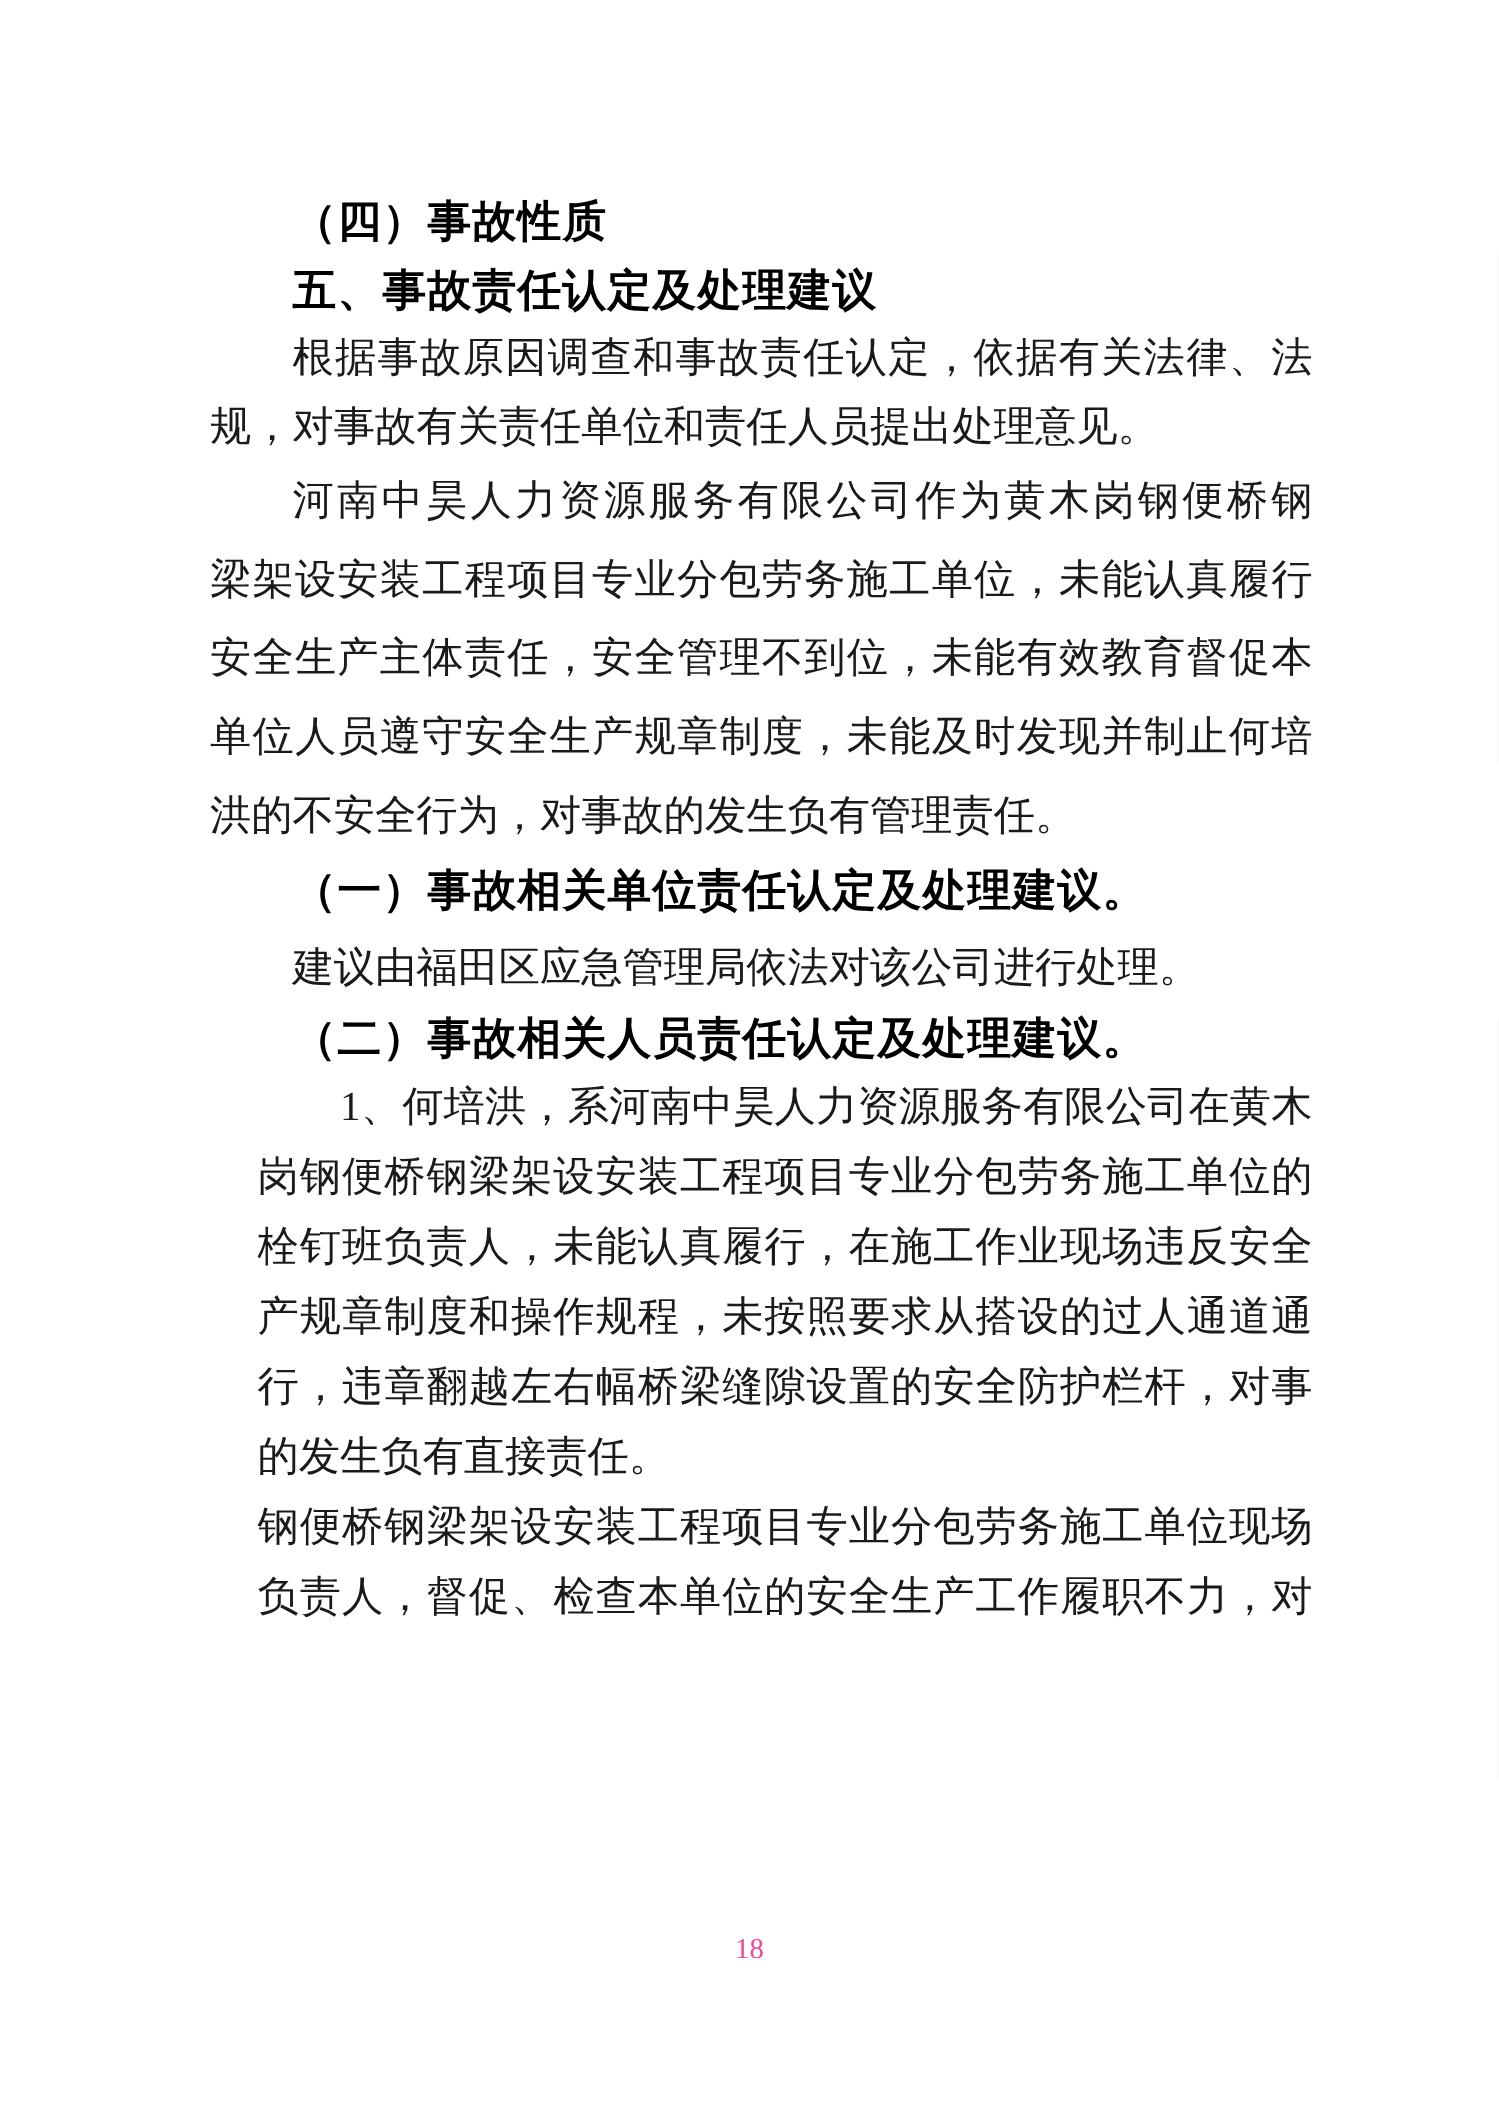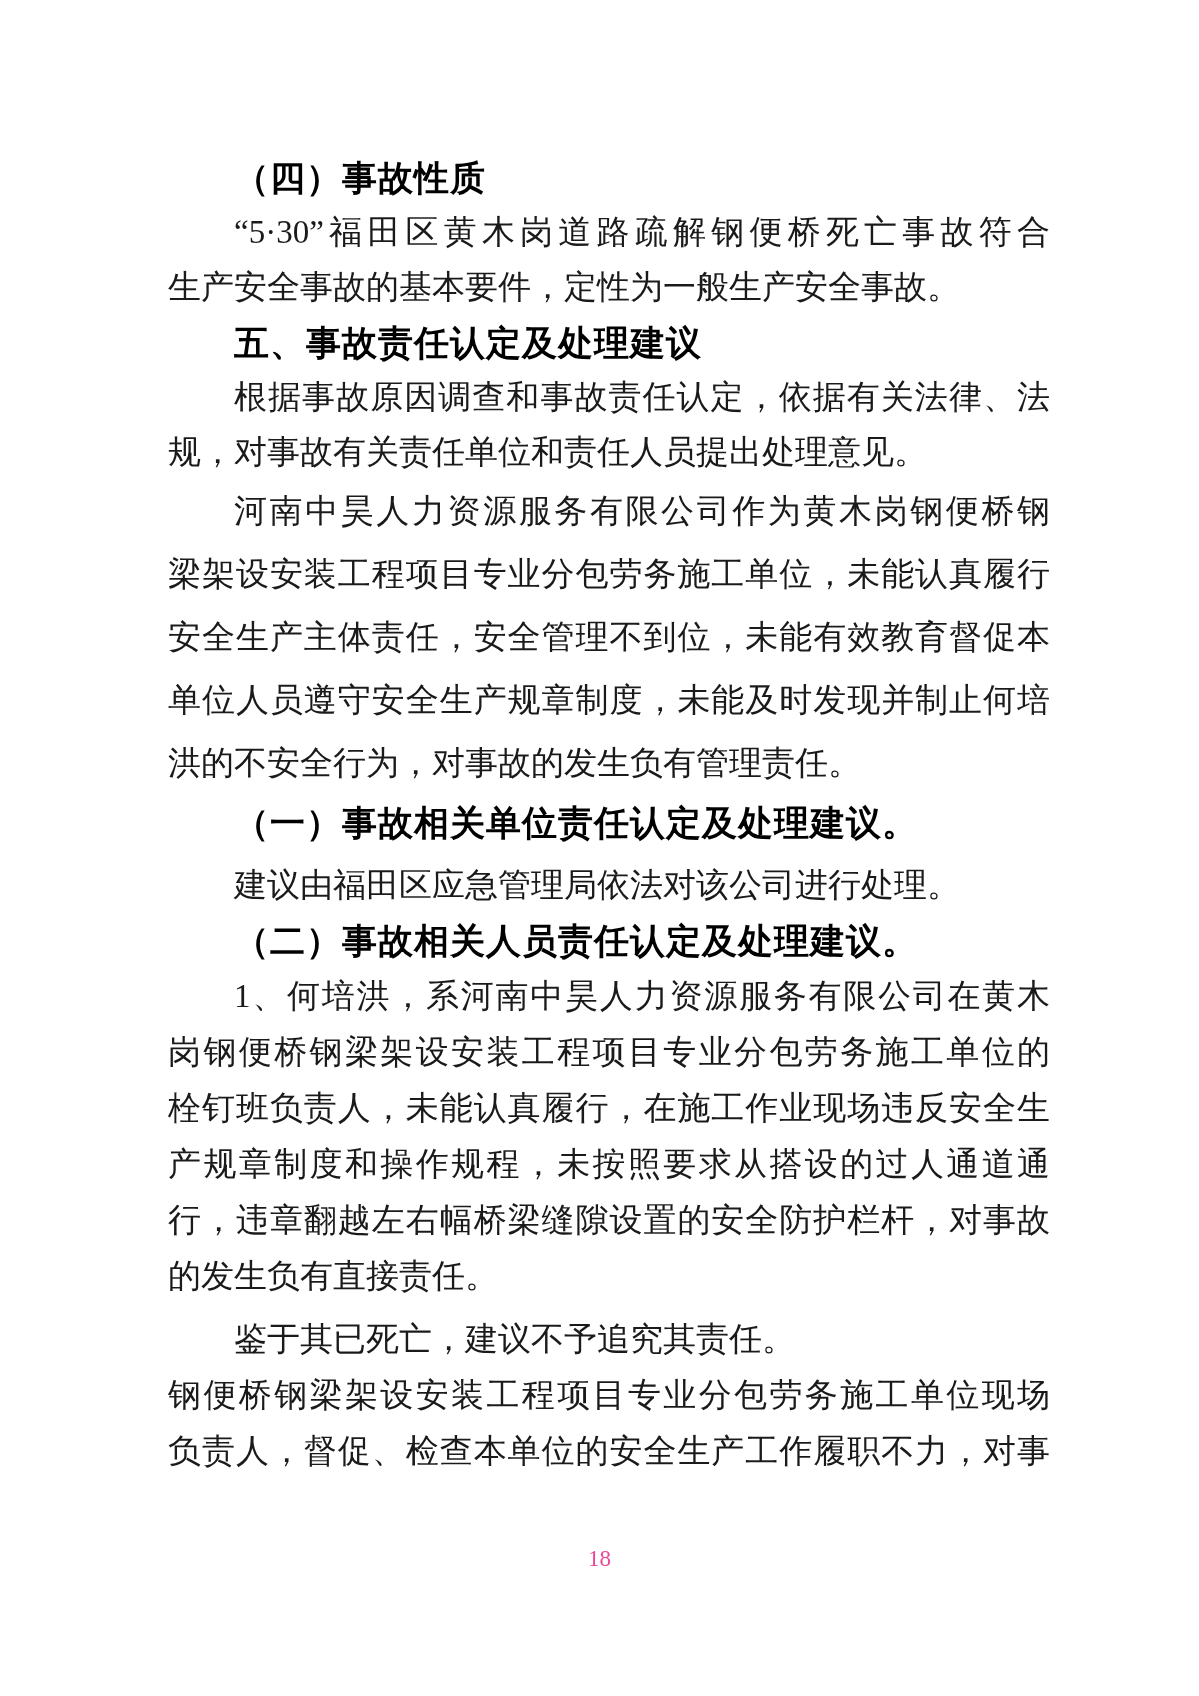--- a/index.html
+++ b/index.html
@@ -25,21 +25,21 @@
   }
   .block { margin: 0; padding: 0; }
   .line {
     font-size: 33px;
     line-height: 55px;
     height: 55px;
     overflow: hidden;
   }
   
   .block.sp-wide .line { line-height: 63px; height: 63px; }
-  .block.sp-mid  .line { line-height: 56px; height: 56px; }
+  .block.sp-mid  .line { line-height: 56px; height: 56px; margin-left: 38px; }
   .block.gap-before { margin-top: 8px; }
   .line.indent { text-indent: 66px; }
   .line.full {
     text-align: justify;
     text-align-last: justify;
   }
   .block.heading .line {
     font-family: "Liberation Sans", "DejaVu Sans", sans-serif;
     font-weight: 700;
     font-size: 35px;
@@ -59,24 +59,20 @@
   }
 </style>
 </head>
 <body>
 
 <div class="page">
   <div class="content">
       <div class="block heading">
         <div class="line indent">（四）事故性质</div>
       </div>
-      <div class="block">
-        <div class="line full indent">“5·30”福田区黄木岗道路疏解钢便桥死亡事故符合</div>
-        <div class="line">生产安全事故的基本要件，定性为一般生产安全事故。</div>
-      </div>
       <div class="block heading">
         <div class="line indent">五、事故责任认定及处理建议</div>
       </div>
       <div class="block">
         <div class="line full indent">根据事故原因调查和事故责任认定，依据有关法律、法</div>
         <div class="line">规，对事故有关责任单位和责任人员提出处理意见。</div>
       </div>
       <div class="block sp-wide">
         <div class="line full indent">河南中昊人力资源服务有限公司作为黄木岗钢便桥钢</div>
         <div class="line full">梁架设安装工程项目专业分包劳务施工单位，未能认真履行</div>
@@ -94,22 +90,19 @@
         <div class="line indent">（二）事故相关人员责任认定及处理建议。</div>
       </div>
       <div class="block sp-mid">
         <div class="line full indent">1、何培洪，系河南中昊人力资源服务有限公司在黄木</div>
         <div class="line full">岗钢便桥钢梁架设安装工程项目专业分包劳务施工单位的</div>
         <div class="line full">栓钉班负责人，未能认真履行，在施工作业现场违反安全生</div>
         <div class="line full">产规章制度和操作规程，未按照要求从搭设的过人通道通</div>
         <div class="line full">行，违章翻越左右幅桥梁缝隙设置的安全防护栏杆，对事故</div>
         <div class="line">的发生负有直接责任。</div>
       </div>
-      <div class="block gap-before">
-        <div class="line indent">鉴于其已死亡，建议不予追究其责任。</div>
-      </div>
       <div class="block sp-mid">
         <div class="line full">钢便桥钢梁架设安装工程项目专业分包劳务施工单位现场</div>
         <div class="line full">负责人，督促、检查本单位的安全生产工作履职不力，对事</div>
       </div>
     </div>
   <div class="page-number">18</div>
 </div>
 
 </body></html>

